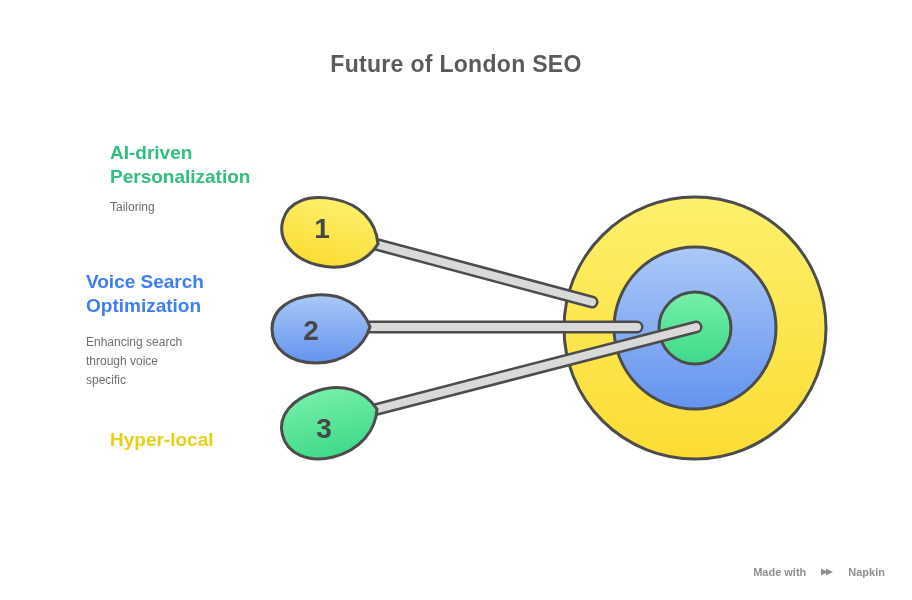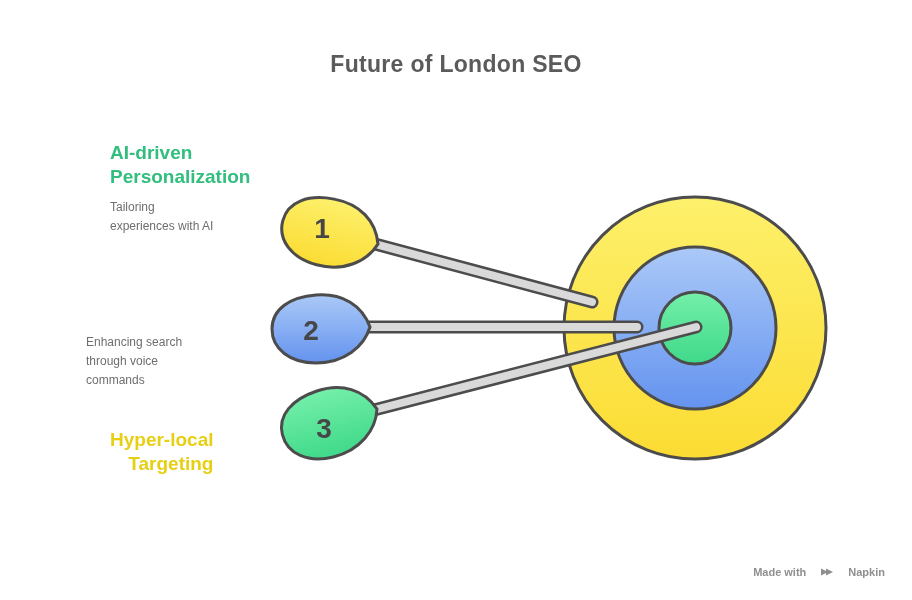--- a/index.html
+++ b/index.html
@@ -91,32 +91,34 @@
       <text x="324" y="438" text-anchor="middle" class="marker-number">3</text>
     </g>
   </svg>
 
   <div class="heading accent-green b1h">
     <span class="line">AI-driven</span>
     <span class="line">Personalization</span>
   </div>
   <div class="desc b1d">
     <span class="line">Tailoring</span>
-    <span class="line">experiences with AI</span>
   </div>
 
+  <div class="heading accent-blue b2h">
+    <span class="line">Voice Search</span>
+    <span class="line">Optimization</span>
+  </div>
   <div class="desc b2d">
     <span class="line">Enhancing search</span>
     <span class="line">through voice</span>
-    <span class="line">commands</span>
+    <span class="line">specific</span>
   </div>
 
   <div class="heading accent-yellow b3h">
     <span class="line">Hyper-local</span>
-    <span class="line">Targeting</span>
   </div>
 
   <div class="watermark">
     <span>Made with</span>
     <span class="napkin-logo">
       <svg width="12" height="10" viewBox="0 0 12 10">
         <path d="M0 1.5 L7 5 L0 8.5 Z" fill="#8F8F8F"></path>
         <path d="M5 1.5 L12 5 L5 8.5 Z" fill="#8F8F8F"></path>
       </svg>
     </span>

